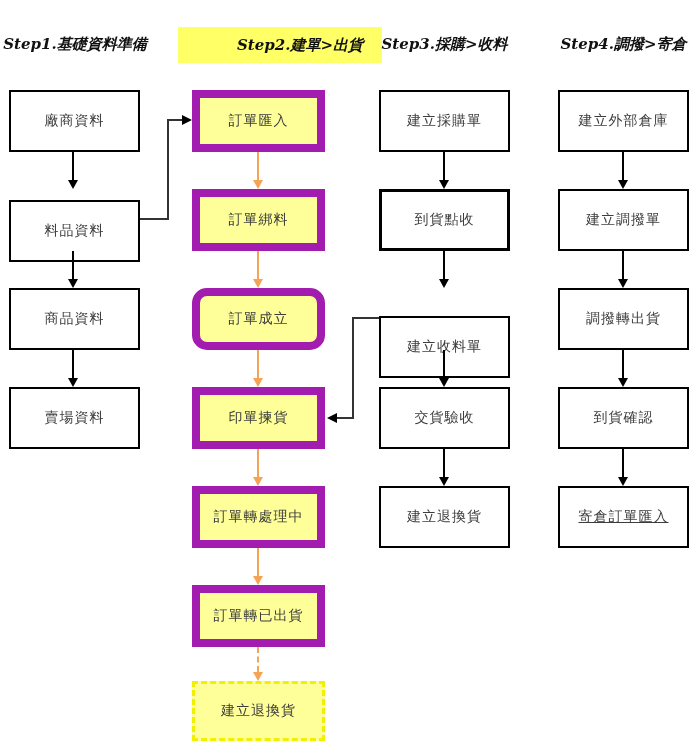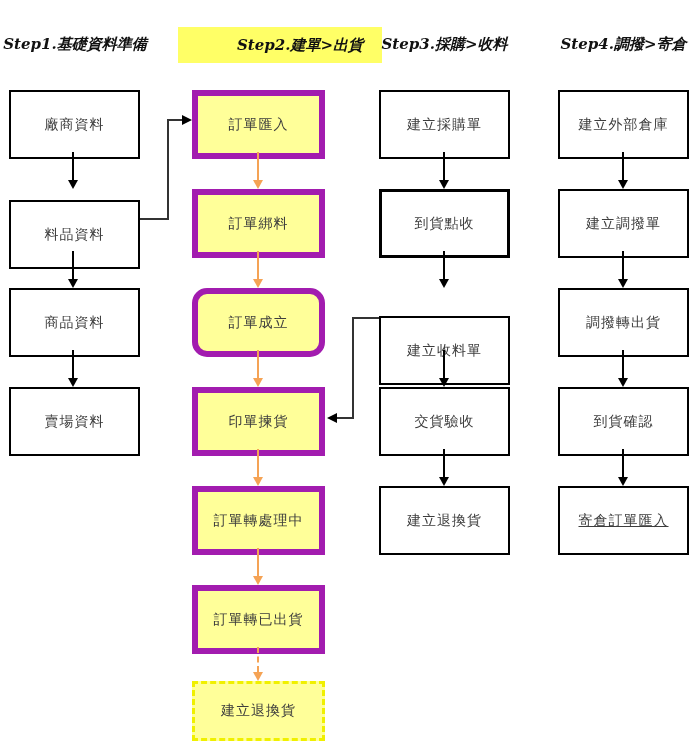--- a/index.html
+++ b/index.html
@@ -11,26 +11,26 @@
   .col-header{
     position:absolute;height:24px;line-height:24px;text-align:center;
     font-family:"DejaVu Serif","Liberation Serif",serif;
     font-weight:bold;font-size:15px;color:#111;white-space:nowrap;font-style:italic;
   }
   .col-header.highlight{
     height:36px;line-height:36px;background:#ffff66;top:27px;
   }
   
   .box{
-    position:absolute;width:131px;height:69px;box-sizing:border-box;
+    position:absolute;width:131px;height:62px;box-sizing:border-box;
     background:#ffffff;border:2px solid #000;
     display:flex;align-items:center;justify-content:center;
     font-size:14px;color:#3d3d3d;letter-spacing:1px;white-space:nowrap;
   }
-  .box.yellow{background:#ffff99;border:6px solid #a21caf;width:133px;}
+  .box.yellow{background:#ffff99;border:8px solid #a21caf;width:133px;}
   .box.thick{border-width:3px;}
   .box.dashed-yellow{background:#ffff99;border:3px dashed #f0f000;width:133px;height:60px;}
   
   .varrow{position:absolute;width:0;height:28px;border-left:2px solid #000;}
   .varrow::after{
     content:"";position:absolute;left:-6px;bottom:-9px;width:0;height:0;
     border-left:5px solid transparent;border-right:5px solid transparent;
     border-top:9px solid #000;
   }
   .varrow.orange{border-left:2px solid #f5a355;}

